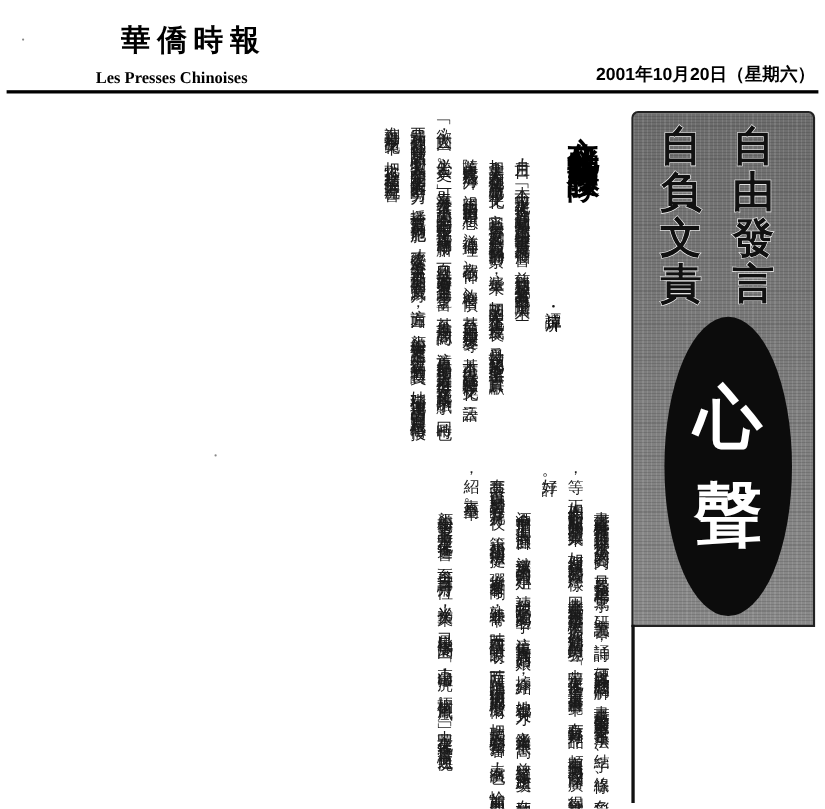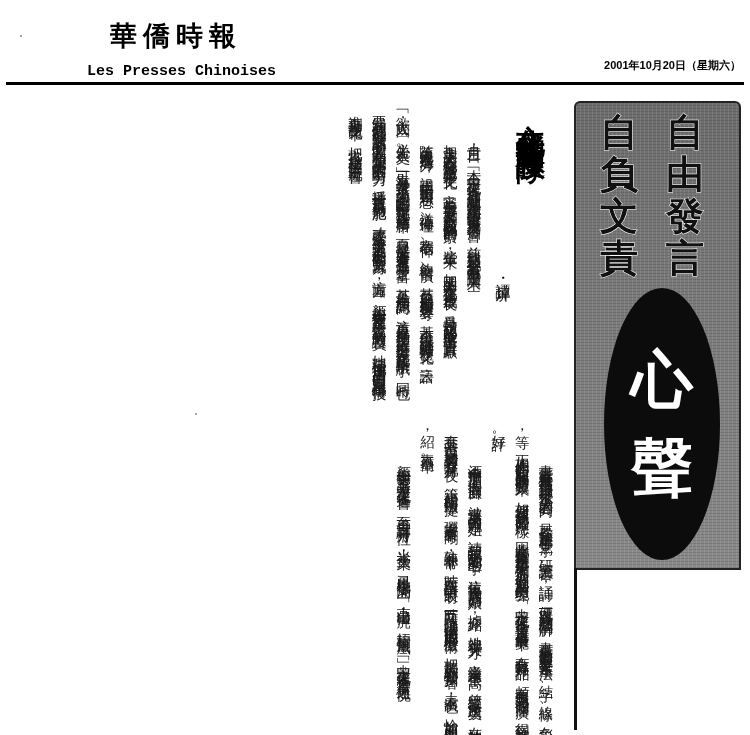--- a/index.html
+++ b/index.html
@@ -8,25 +8,25 @@
     font-family: "DejaVu Serif", "Liberation Serif", serif; color: #111;
   }
   .masthead-cn {
     position: absolute; left: 110px; top: 18px;
     font-size: 27px; font-weight: bold; letter-spacing: 6px;
     font-family: "DejaVu Serif", serif; color: #000;
   }
   .masthead-fr {
     position: absolute; left: 87px; top: 63px;
     font-size: 15px; font-weight: bold;
-    font-family: Liberation Mono, monospace; color: #000;
+    font-family: Liberation Serif, serif; color: #000;
   }
   .dateline {
     position: absolute; right: 9px; top: 58px;
-    font-size: 11px; font-weight: bold;
+    font-size: 16px; font-weight: bold;
     font-family: "Liberation Sans", sans-serif; color: #000;
   }
   .rule {
     position: absolute; left: 6px; top: 82px; width: 738px; height: 3px;
     background: #000;
   }
   
   .banner {
     position: absolute; left: 574px; top: 101px; width: 167px; height: 469px;
     border-radius: 6px 6px 0 0;

